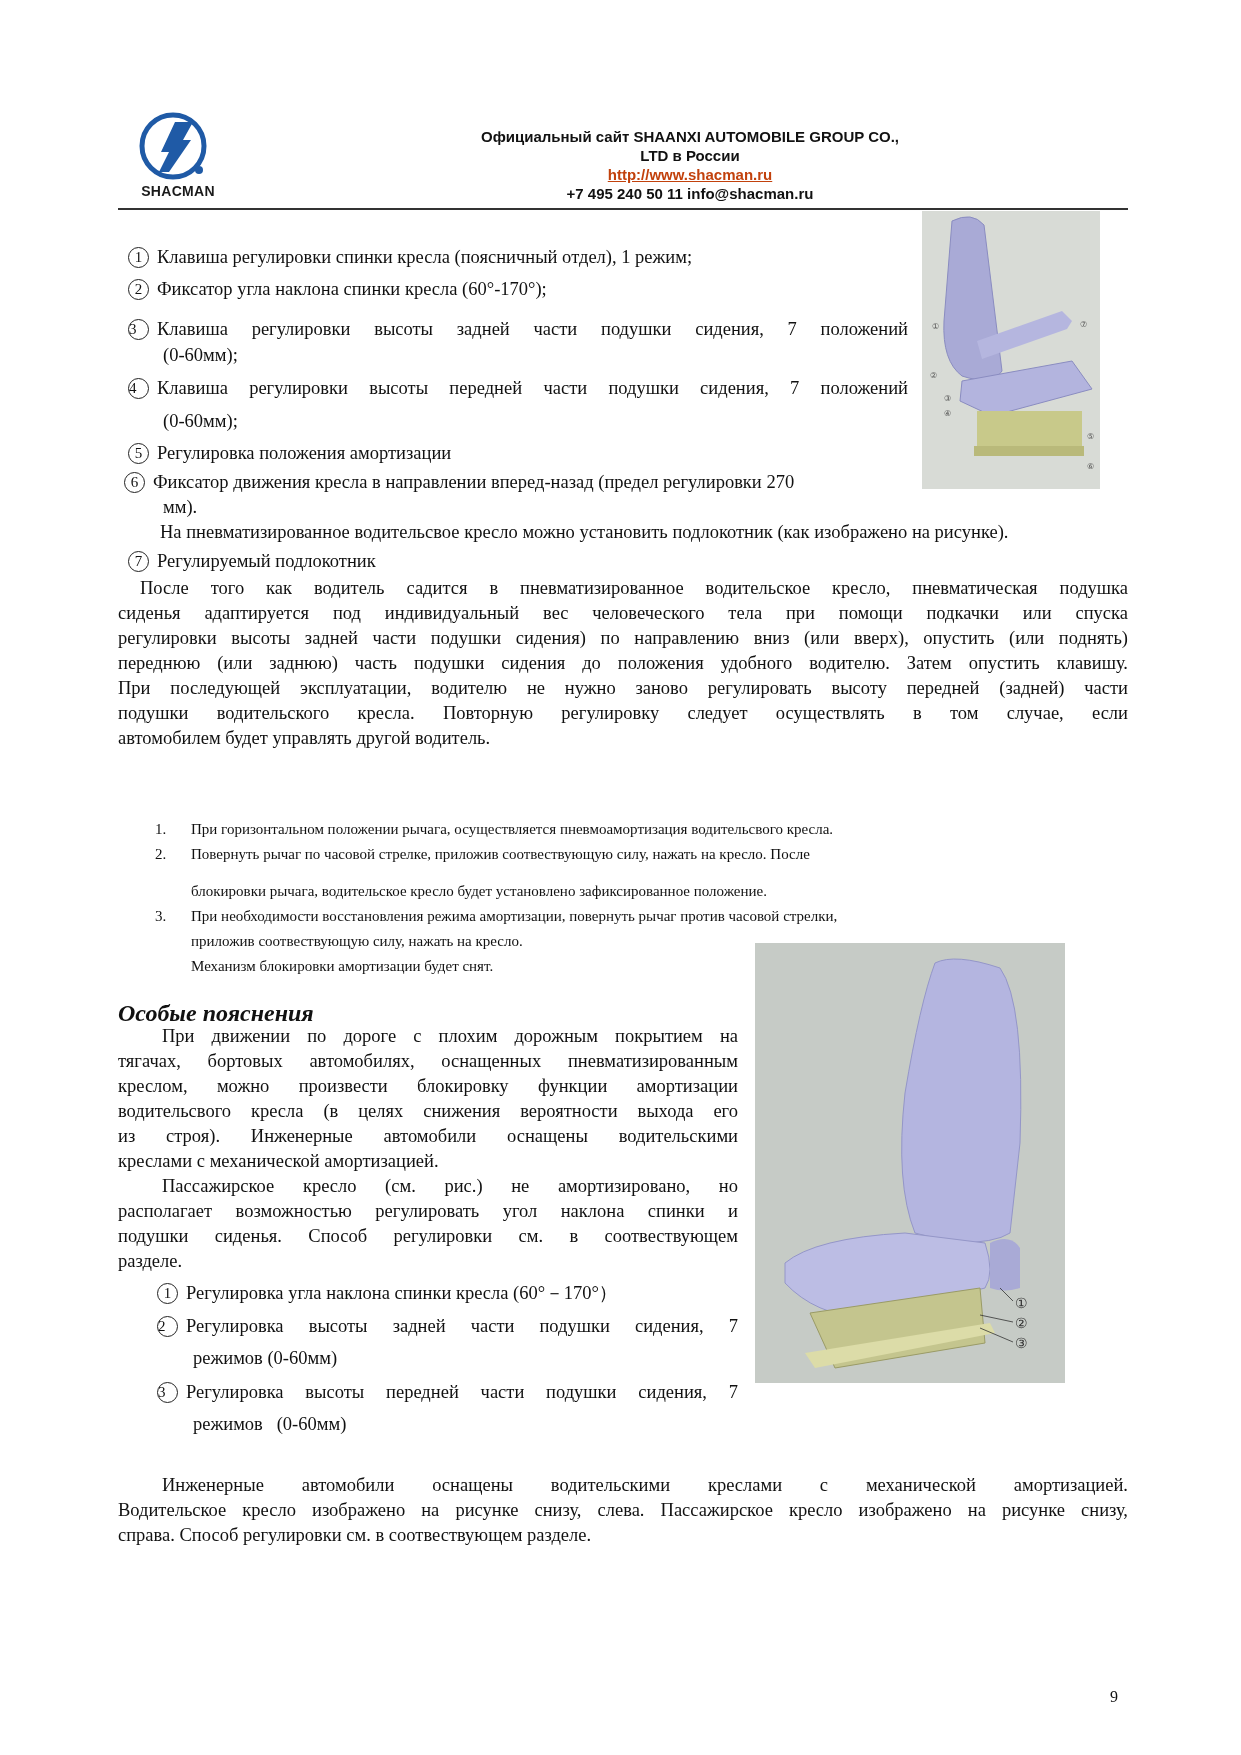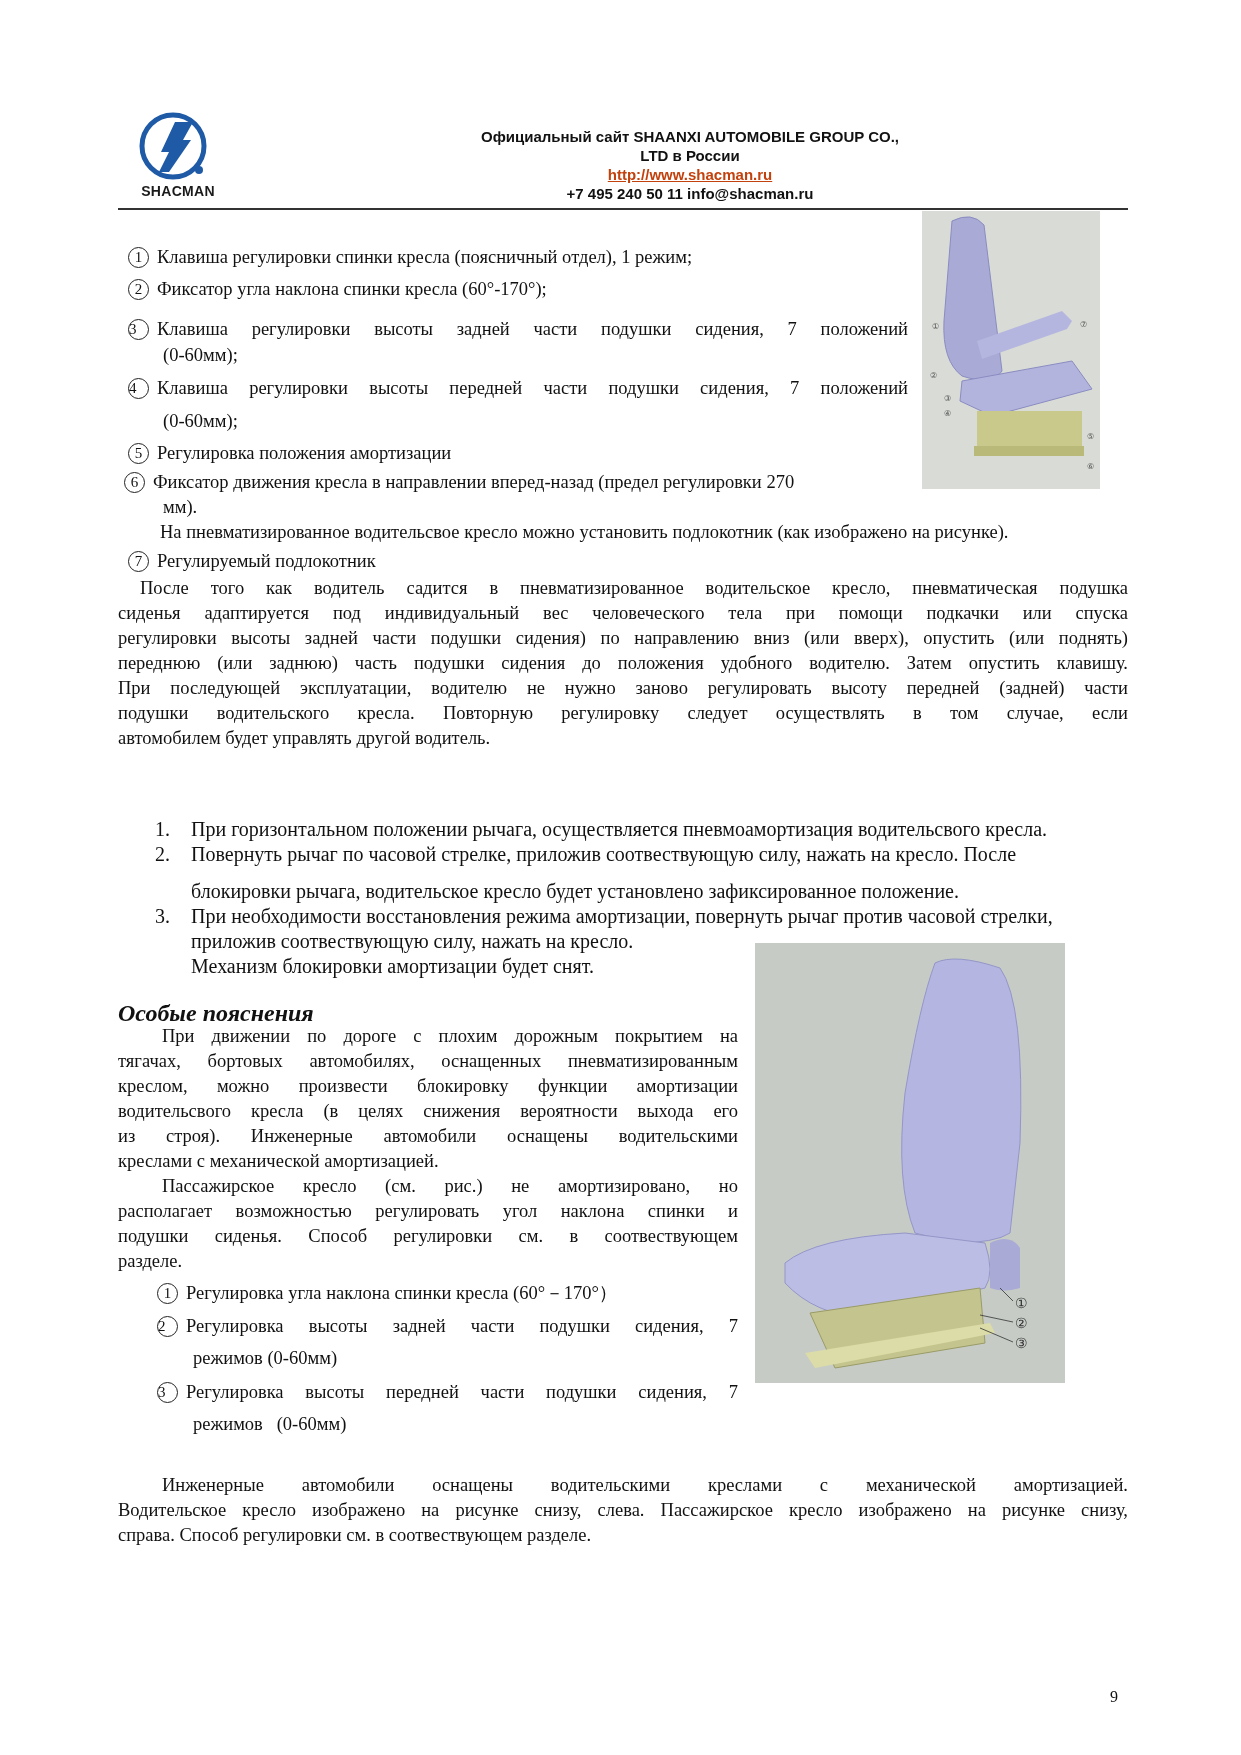--- a/index.html
+++ b/index.html
@@ -91,21 +91,21 @@
 <div class="abs txt" style="left:118px; top:576px; width:1010px; line-height:25px; font-size:18.5px;">
   <div class="just" style="text-indent:22px;">После того как водитель садится в пневматизированное водительское кресло, пневматическая подушка</div>
   <div class="just">сиденья адаптируется под индивидуальный   вес человеческого тела при помощи    подкачки или спуска</div>
   <div class="just">регулировки высоты задней части подушки сидения) по направлению вниз (или вверх), опустить (или поднять)</div>
   <div class="just">переднюю (или заднюю) часть подушки сидения до положения удобного водителю. Затем опустить клавишу.</div>
   <div class="just">При последующей эксплуатации, водителю не нужно заново регулировать высоту   передней (задней)   части</div>
   <div class="just">подушки водительского кресла.   Повторную регулировку следует осуществлять в том случае, если</div>
   <div>автомобилем    будет управлять другой водитель.</div>
 </div>
 
-<div class="abs txt" style="left:155px; top:817px; font-size:20px; line-height:25px;">
+<div class="abs txt" style="left:155px; top:817px; font-size:15px; line-height:25px;">
   <div><span class="num">1.</span><span>При горизонтальном положении рычага, осуществляется пневмоамортизация водительсвого кресла.</span></div>
   <div><span class="num">2.</span><span>Повернуть рычаг по часовой стрелке, приложив соотвествующую силу, нажать на кресло. После</span></div>
   <div style="padding-left:36px;margin-top:12px;">блокировки рычага, водительское кресло будет установлено зафиксированное положение.</div>
   <div><span class="num">3.</span><span>При необходимости восстановления режима амортизации, повернуть рычаг против часовой стрелки,</span></div>
   <div style="padding-left:36px;">приложив соотвествующую силу, нажать на кресло.</div>
   <div style="padding-left:36px;">Механизм блокировки амортизации будет снят.</div>
 </div>
 
 <div class="abs img-box" style="left:755px; top:943px; width:310px; height:440px;">
   <svg width="310" height="440" viewBox="0 0 310 440">

